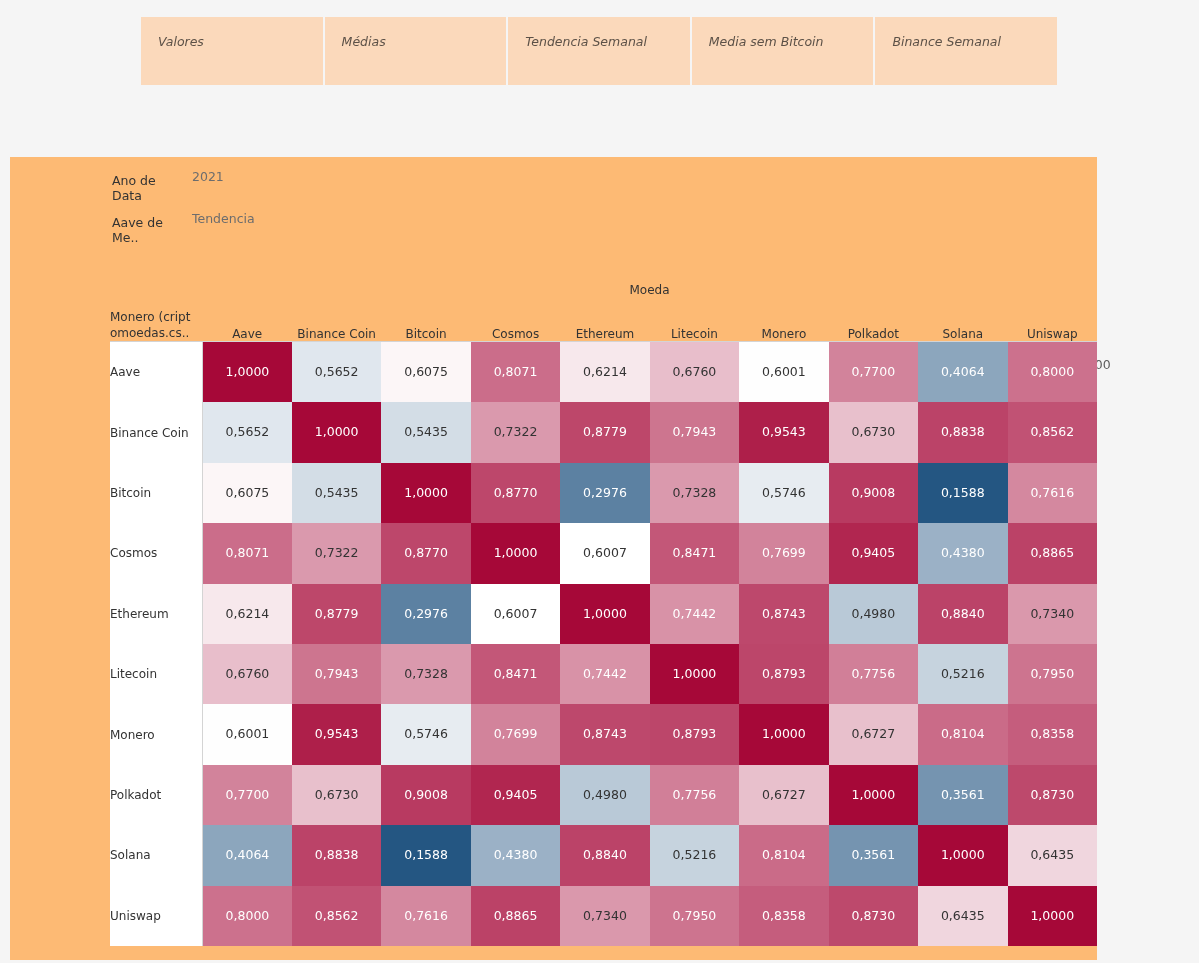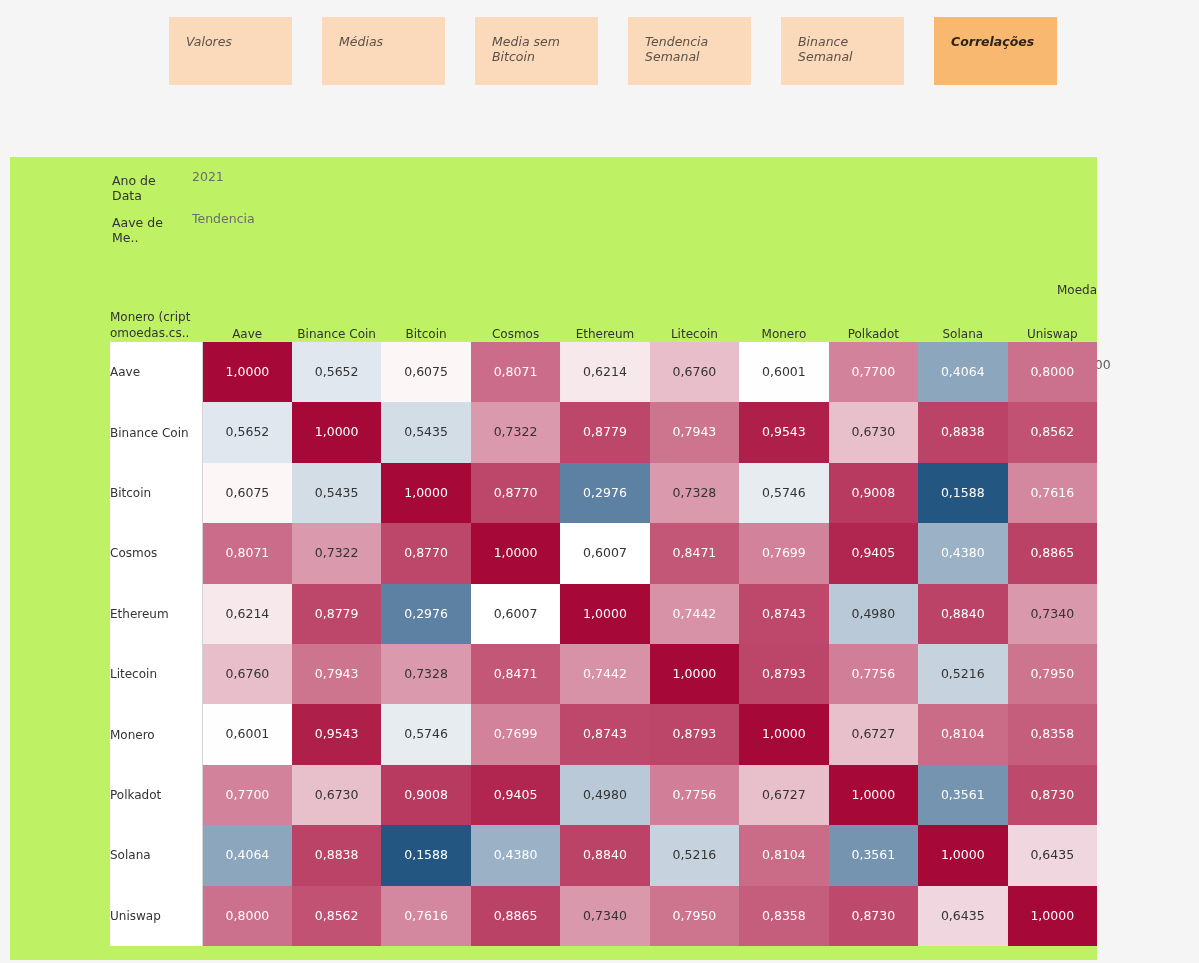--- a/index.html
+++ b/index.html
@@ -37,36 +37,35 @@
     gap: 2px;
   }
   .tab {
     flex: 1 1 0;
     background: #fbd9bb;
     padding: 17px 0 0 17px;
     font-size: 12.5px;
     font-style: italic;
     color: #5c5147;
     cursor: pointer;
-    margin-left: 28px;
   }
   .tab.active {
     background: #f9b870;
     color: #2d2419;
     font-weight: bold;
   }
 
   
   .card {
     position: absolute;
     left: 10px;
     top: 140px;
     width: 1087px;
     height: 803px;
-    background: #bef264;
+    background: #fdba74;
   }
 
   
   .filters { position: absolute; left: 102px; top: 16px; }
   .filter-row {
     display: flex;
     align-items: baseline;
     margin-bottom: 12px;
   }
   .filter-label {
@@ -120,21 +119,21 @@
   }
 
   
   .matrix-wrap {
     position: absolute;
     left: 100px;
     top: 126px;
     width: 987px;
   }
   .col-axis-title {
-    text-align: right;
+    text-align: center;
     font-size: 12px;
     color: #333;
     padding-left: 92px;
     padding-bottom: 12px;
   }
   table.matrix {
     border-collapse: collapse;
     table-layout: fixed;
     width: 987px;
   }
@@ -178,24 +177,23 @@
 </style>
 </head>
 <body>
 
 <div id="dashboard">
 
 
   <div class="tabstrip">
       <div class="tab">Valores</div>
       <div class="tab">Médias</div>
+      <div class="tab">Tendencia Semanal</div>
       <div class="tab">Media sem Bitcoin</div>
-      <div class="tab">Tendencia Semanal</div>
       <div class="tab">Binance Semanal</div>
-      <div class="tab active">Correlações</div>
     </div>
 
   <div class="card">
 
     <div class="filters">
         <div class="filter-row">
           <span class="filter-label">Ano de Data</span>
           <span class="filter-value">2021</span>
         </div>
         <div class="filter-row">

